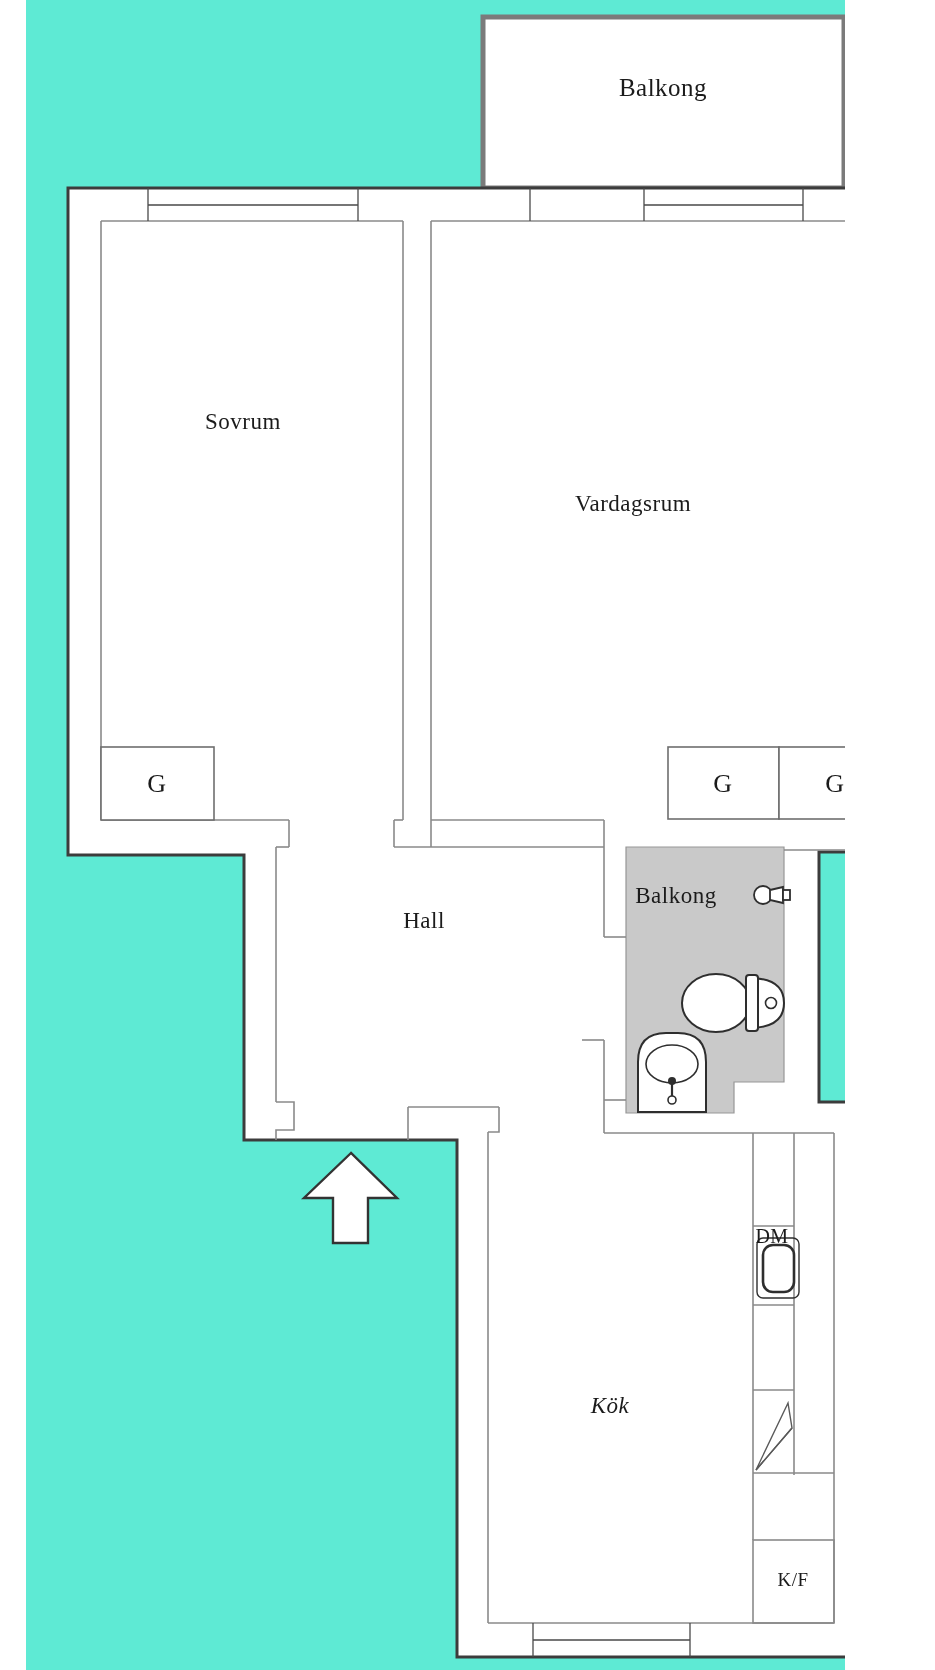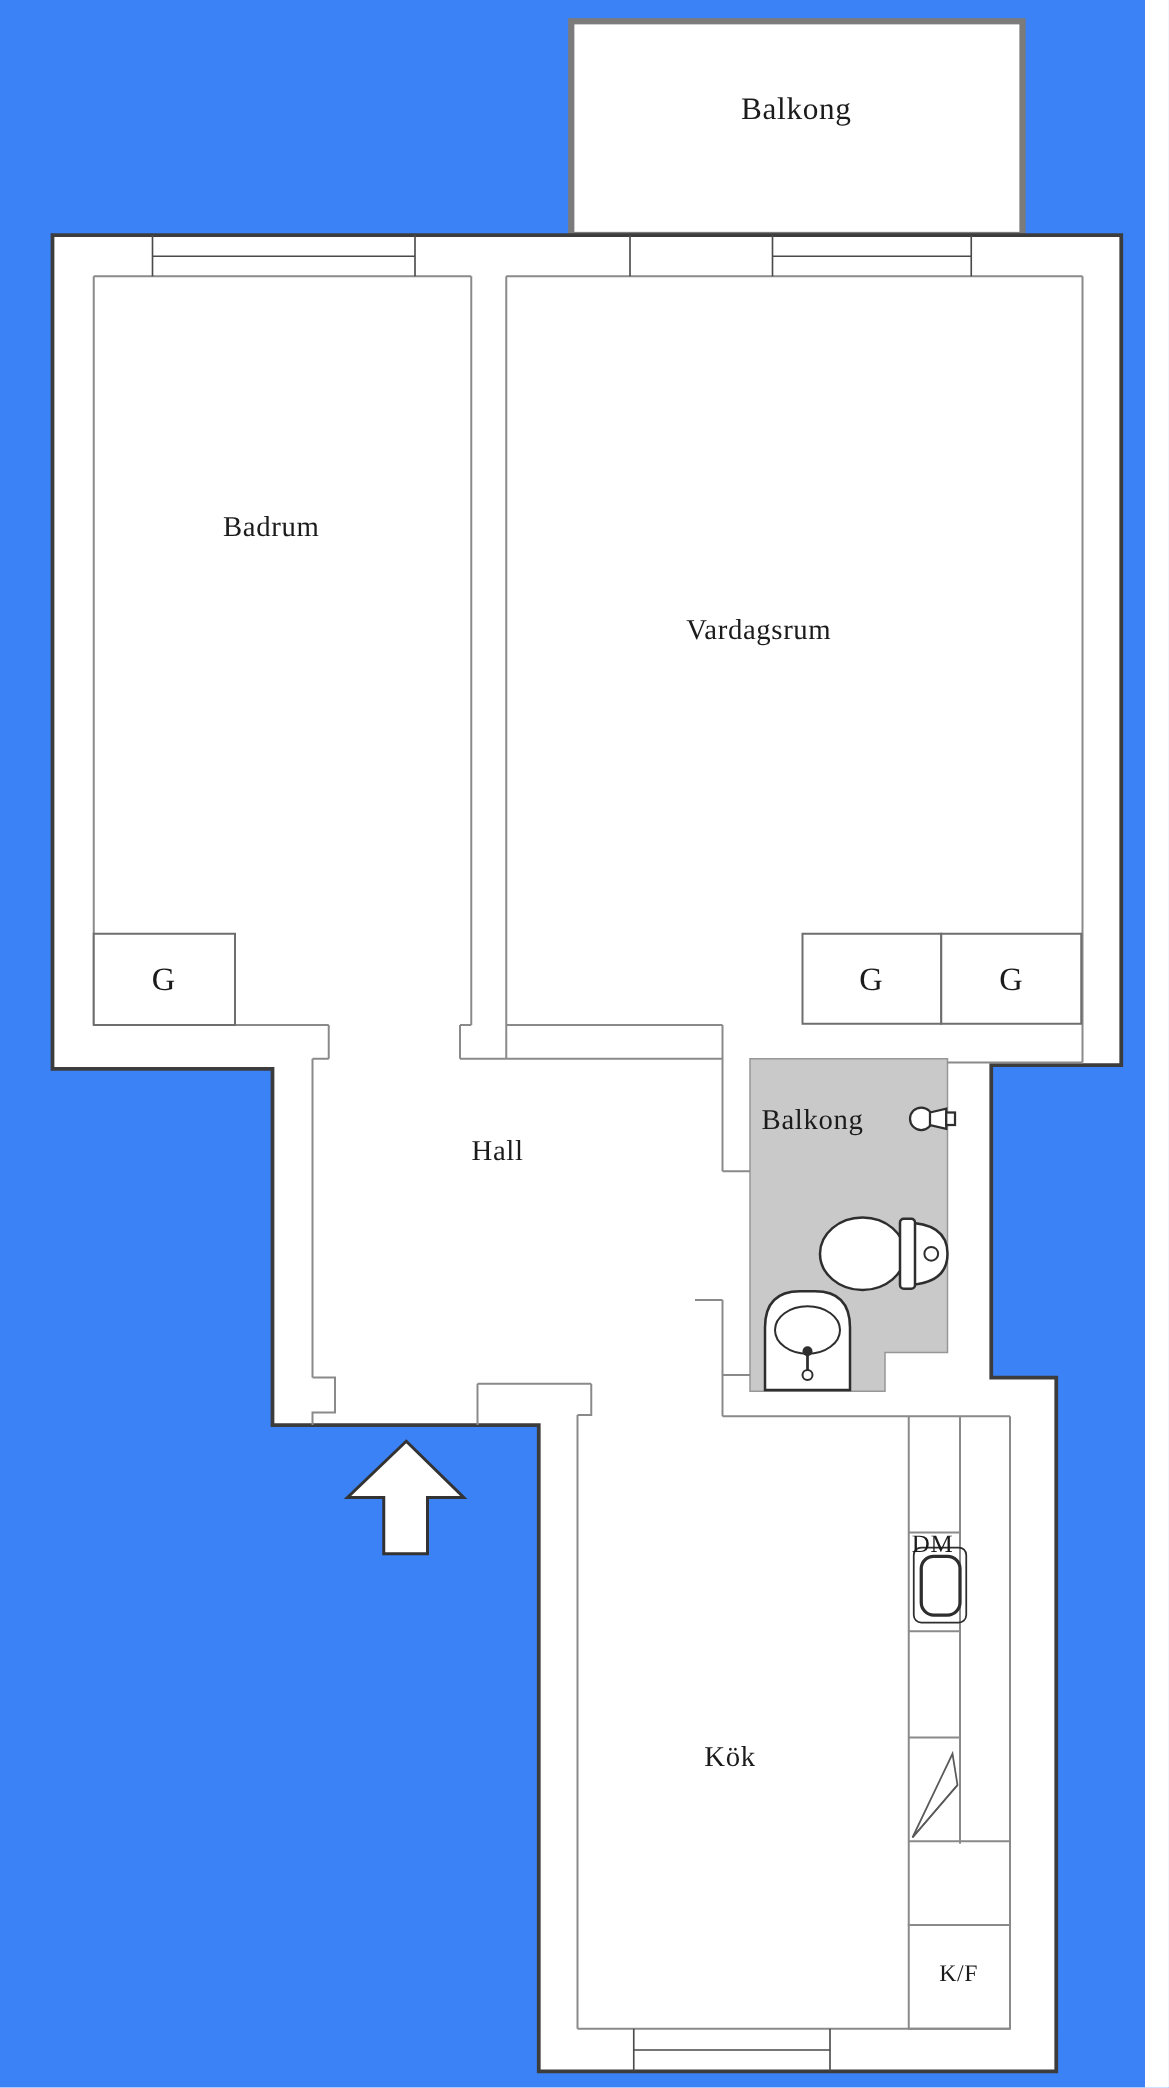--- a/index.html
+++ b/index.html
@@ -2,25 +2,26 @@
 <html><head>
 <meta charset="utf-8">
 <style>
   html, body {
     margin: 0;
     padding: 0;
     background: #ffffff;
   }
   #canvas {
     position: relative;
-    width: 916px;
+    width: 819px;
     height: 1670px;
-    background: #3b82f6;
+    background: #5eead4;
     font-family: "Liberation Serif", "DejaVu Serif", serif;
     overflow: hidden;
+    margin-left: 26px;
   }
   #plan-svg {
     position: absolute;
     left: 0;
     top: 0;
   }
   .lbl {
     position: absolute;
     transform: translate(-50%, -50%);
     color: #1b1b1b;
@@ -130,29 +131,29 @@
     <g stroke="#5a5a5a" stroke-width="1.4" fill="#ffffff">
       <polygon points="730,1470 762,1403 766,1428"></polygon>
       <path d="M730,1470 L766,1428" fill="none"></path>
     </g>
 
     <polygon points="325,1153 278,1198 307,1198 307,1243 342,1243 342,1198 371,1198" fill="#ffffff" stroke="#333333" stroke-width="2.4" stroke-linejoin="miter"></polygon>
   </svg>
 
   <div class="lbl balc-lbl" style="left:637px; top:88px;">Balkong</div>
 
-  <div class="lbl room-lbl" style="left:217px; top:422px;">Badrum</div>
+  <div class="lbl room-lbl" style="left:217px; top:422px;">Sovrum</div>
 
   <div class="lbl room-lbl" style="left:607px; top:504px;">Vardagsrum</div>
 
   <div class="lbl room-lbl" style="left:398px; top:921px;">Hall</div>
 
   <div class="lbl room-lbl" style="left:650px; top:896px;">Balkong</div>
 
-  <div class="lbl room-lbl" style="left:584px; top:1406px;">Kök</div>
+  <div class="lbl room-lbl" style="left:584px; top:1406px;font-style:italic;">Kök</div>
 
   <div class="lbl g-lbl" style="left:131px; top:784px;">G</div>
 
   <div class="lbl g-lbl" style="left:697px; top:784px;">G</div>
 
   <div class="lbl g-lbl" style="left:809px; top:784px;">G</div>
 
   <div class="lbl dm-lbl" style="left:746px; top:1236px;">DM</div>
 
   <div class="lbl kf-lbl" style="left:767px; top:1580px;">K/F</div>

